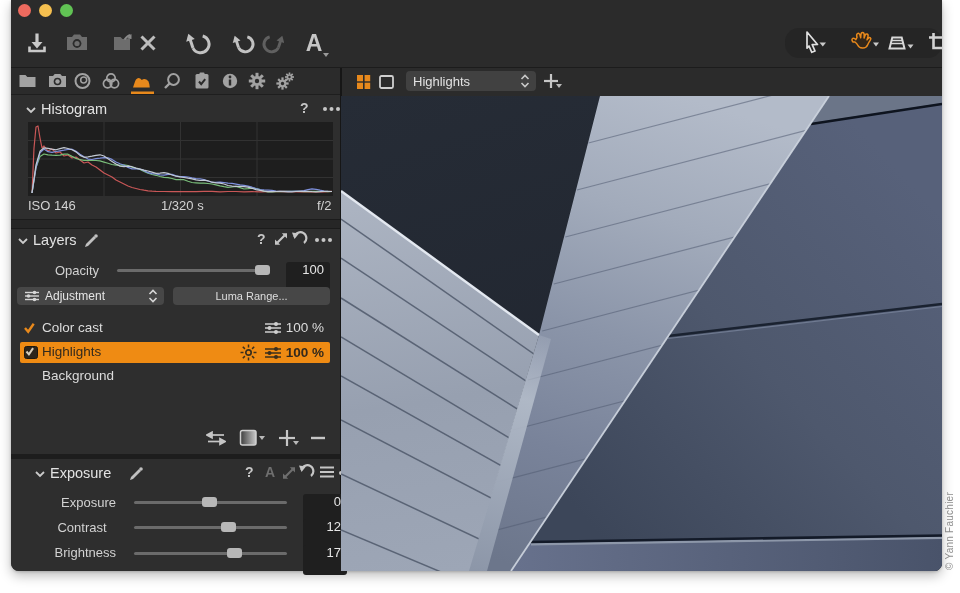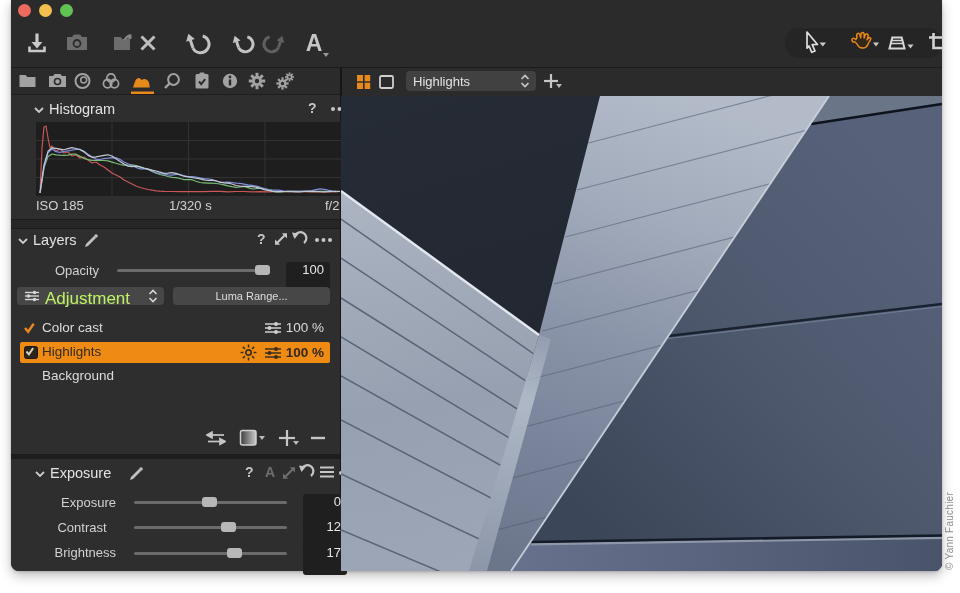--- a/index.html
+++ b/index.html
@@ -168,21 +168,21 @@
           </g>
       <g transform="translate(4.5,-4) scale(0.55)">
             <use href="#gt"></use>
             <circle cx="0" cy="0" r="5"></circle>
             <circle cx="0" cy="0" r="2.2" fill="#2b2b2b"></circle>
           </g>
     </g>
   </svg>
   </div>
 
-  <div id="histo" class="abs" style="left:16px;top:95px;width:329px;height:124px;text-align:right;">
+  <div id="histo" class="abs" style="left:8px;top:95px;width:329px;height:124px;text-align:right;">
     <svg class="abs" style="left:4px;top:7px;" width="16" height="16" viewBox="0 0 16 16">
         <path d="M4,6 l4,4 l4,-4" stroke="#cbcbcb" stroke-width="1.8" fill="none"></path>
       </svg>
     <div class="abs hdr" style="left:22px;top:6px;font-size:14.5px;">Histogram</div>
     <div class="abs" style="left:281px;top:5px;color:#c6c6c6;font-size:14px;font-weight:bold;">?</div>
     <svg class="abs" style="left:303px;top:10px;" width="20" height="8" viewBox="0 0 20 8">
         <g fill="#c6c6c6">
           <circle cx="3" cy="4" r="2"></circle>
           <circle cx="9.5" cy="4" r="2"></circle>
           <circle cx="16" cy="4" r="2"></circle>
@@ -198,21 +198,21 @@
           <line x1="0" y1="37" x2="305" y2="37"></line>
           <line x1="0" y1="55.5" x2="305" y2="55.5"></line>
       </g>
       <g fill="none" stroke-width="1.2" stroke-linejoin="round">
       <polyline stroke="#c95757" points="4,71 6,26 8,5 10,4 12,16 14,26 16,24 20,29 24,27 28,31 32,30 36,34 40,33 44,36 48,35 52,38 56,41 60,40 64,43 68,45 72,48 76,51 80,53 84,55 88,58 92,60 96,62 100,64 104,65.5 108,66.5 112,67.5 116,68.2 120,68.8 124,69.2 128,69.4 132,69.5 136,69.5 144,69.7 152,69.6 160,69.7 168,69.7 176,69.4 184,69.4 192,69.9 200,69.5 208,69.5 216,69.9 224,69.6 232,69.9 240,69.6 248,69.7 256,69.4 264,69.7 272,69.9 280,69.7 288,69.8 296,69.8 304,69.4"></polyline>
       <polyline stroke="#79bd79" points="4,71.0 8,45.5 12,34.5 16,32.0 20,32.9 24,33.2 28,33.3 32,33.1 36,32.1 40,32.2 44,34.4 48,36.4 52,37.7 56,38.4 60,38.4 64,38.5 68,38.5 72,38.9 76,40.1 80,41.3 84,42.5 88,43.2 92,43.2 96,42.9 100,43.5 104,45.2 108,46.3 112,47.5 116,49.4 120,51.3 124,52.5 128,53.3 132,54.5 136,55.3 140,55.6 144,56.5 148,57.6 152,57.7 156,57.7 160,59.3 164,60.5 168,60.8 172,61.1 176,61.2 180,61.5 184,62.0 188,62.8 192,63.8 196,64.7 200,65.4 204,65.0 208,64.4 212,65.6 216,67.0 220,66.7 224,66.1 228,66.5 232,67.6 236,69.2 240,70.0 244,69.9 248,69.7 252,69.6 256,69.3 260,69.3 264,69.4 268,69.3 272,69.3 276,69.6 280,69.6 284,69.4 288,69.3 292,69.3 296,69.5 300,69.7 304,69.5"></polyline>
       <polyline stroke="#7e90dd" points="4,71.0 8,45.8 12,30.8 16,27.1 20,29.7 24,30.4 28,29.5 32,28.8 36,28.2 40,27.5 44,27.2 48,29.2 52,32.3 56,34.8 60,37.1 64,37.5 68,36.6 72,36.2 76,35.7 80,35.8 84,37.4 88,40.0 92,41.8 96,43.2 100,45.4 104,46.9 108,46.8 112,47.0 116,48.6 120,50.7 124,51.7 128,52.0 132,52.8 136,53.1 140,52.3 144,52.4 148,53.9 152,54.7 156,54.6 160,55.0 164,55.9 168,56.6 172,56.9 176,57.5 180,59.0 184,60.3 188,60.4 192,60.1 196,60.5 200,61.2 204,61.4 208,62.1 212,62.9 216,63.3 220,64.1 224,65.2 228,66.5 232,67.5 236,67.9 240,68.1 244,68.3 248,69.0 252,69.4 256,69.4 260,69.4 264,69.3 268,69.1 272,69.0 276,68.6 280,67.6 284,66.9 288,67.3 292,68.2 296,69.0 300,69.3 304,69.5"></polyline>
       <polyline stroke="#c3cad4" points="4,71.0 8,42.9 12,29.3 16,25.8 20,26.4 24,27.2 28,27.8 32,26.6 36,25.7 40,26.5 44,27.8 48,29.9 52,33.4 56,35.3 60,34.9 64,34.2 68,33.3 72,32.8 76,34.0 80,36.7 84,39.4 88,42.0 92,44.1 96,44.7 100,44.2 104,44.7 108,46.1 112,47.1 116,48.2 120,49.0 124,50.1 128,51.4 132,51.2 136,50.6 140,51.4 144,53.0 148,54.2 152,54.9 156,55.5 160,56.2 164,56.8 168,57.9 172,58.5 176,58.2 180,58.8 184,60.2 188,60.9 192,61.1 196,62.0 200,63.5 204,64.2 208,64.3 212,64.4 216,64.7 220,65.2 224,66.3 228,67.6 232,68.4 236,69.1 240,69.7 244,69.7 248,69.5 252,69.4 256,69.6 260,69.8 264,69.8 268,69.5 272,69.3 276,69.4 280,69.4 284,69.7 288,69.8 292,69.7 296,69.4 300,69.3 304,69.5"></polyline>
       </g>
     </svg>
-    <div class="abs lbl" style="left:9px;top:103px;">ISO 185</div>
+    <div class="abs lbl" style="left:9px;top:103px;">ISO 146</div>
     <div class="abs lbl" style="left:142px;top:103px;">1/320 s</div>
     <div class="abs lbl" style="left:298px;top:103px;">f/2</div>
   </div>
   <div class="abs" style="left:0;top:219px;width:329px;height:8px;background:#262626;border-top:1px solid #1b1b1b;border-bottom:1px solid #1b1b1b;"></div>
 
   <div id="layers" class="abs" style="left:0;top:227px;width:329px;height:228px;">
     <svg class="abs" style="left:4px;top:6px;" width="16" height="16" viewBox="0 0 16 16">
         <path d="M4,6 l4,4 l4,-4" stroke="#cbcbcb" stroke-width="1.8" fill="none"></path>
       </svg>
     <div class="abs hdr" style="left:22px;top:5px;font-size:14.5px;">Layers</div>
@@ -249,21 +249,21 @@
             <line x1="0" y1="2.5" x2="14" y2="2.5"></line>
             <line x1="0" y1="6" x2="14" y2="6"></line>
             <line x1="0" y1="9.5" x2="14" y2="9.5"></line>
           </g>
         <g fill="#d6d6d6">
             <circle cx="9.5" cy="2.5" r="1.8"></circle>
             <circle cx="3.5" cy="6" r="1.8"></circle>
             <circle cx="9.5" cy="9.5" r="1.8"></circle>
           </g>
       </svg>
-      <div class="abs" style="left:28px;top:2px;font-size:17px;color:#bef264;">Adjustment</div>
+      <div class="abs" style="left:28px;top:2px;font-size:12px;color:#e5e5e5;">Adjustment</div>
       <svg class="abs" style="left:130px;top:2px;" width="12" height="14" viewBox="0 0 12 14">
         <path d="M2.5,5 l3.5,-3.5 l3.5,3.5 M2.5,9 l3.5,3.5 l3.5,-3.5" stroke="#d6d6d6" stroke-width="1.6" fill="none"></path>
       </svg>
     </div>
     <div class="abs" style="left:162px;top:60px;width:157px;height:18px;background:#474747;border-radius:4px;text-align:center;font-size:11px;color:#dedede;line-height:18px;">Luma Range...</div>
 
     <svg class="abs" style="left:11px;top:94px;" width="15" height="15" viewBox="0 0 15 15">
       <path d="M3,7 l3.2,3.8 l5.5,-8" stroke="#e8891c" stroke-width="2.4" fill="none"></path>
     </svg>
     <div class="abs" style="left:31px;top:93px;font-size:13.5px;color:#dcdcdc;">Color cast</div>

